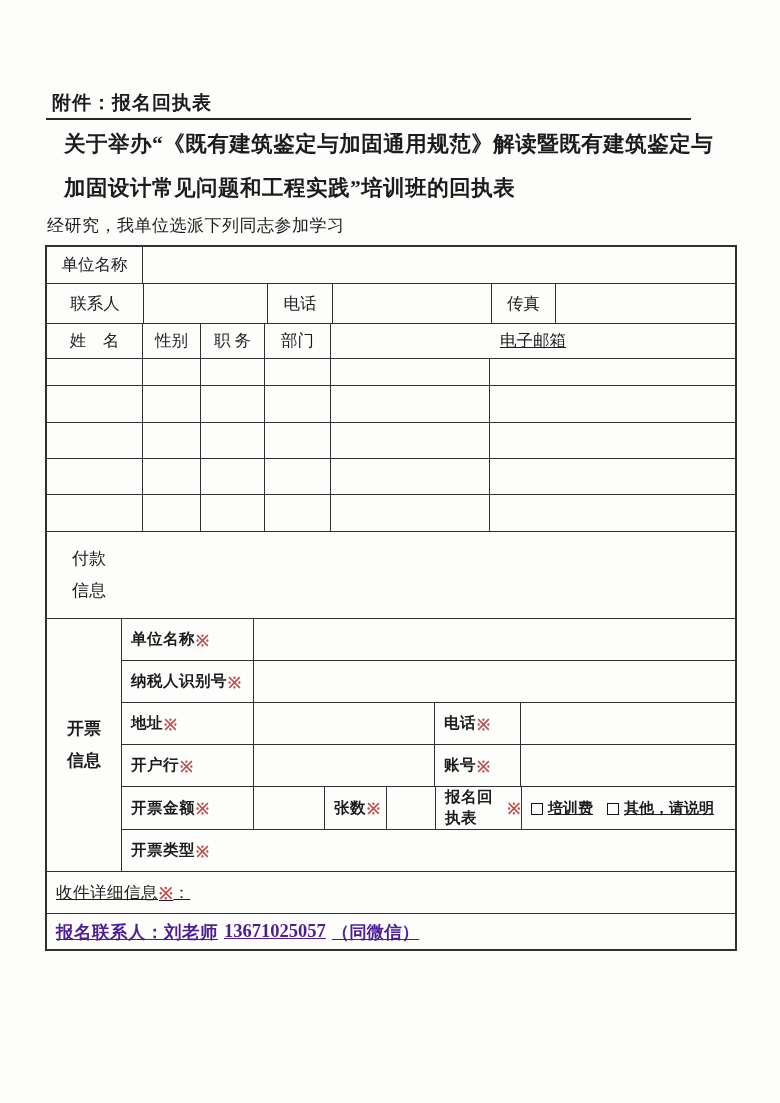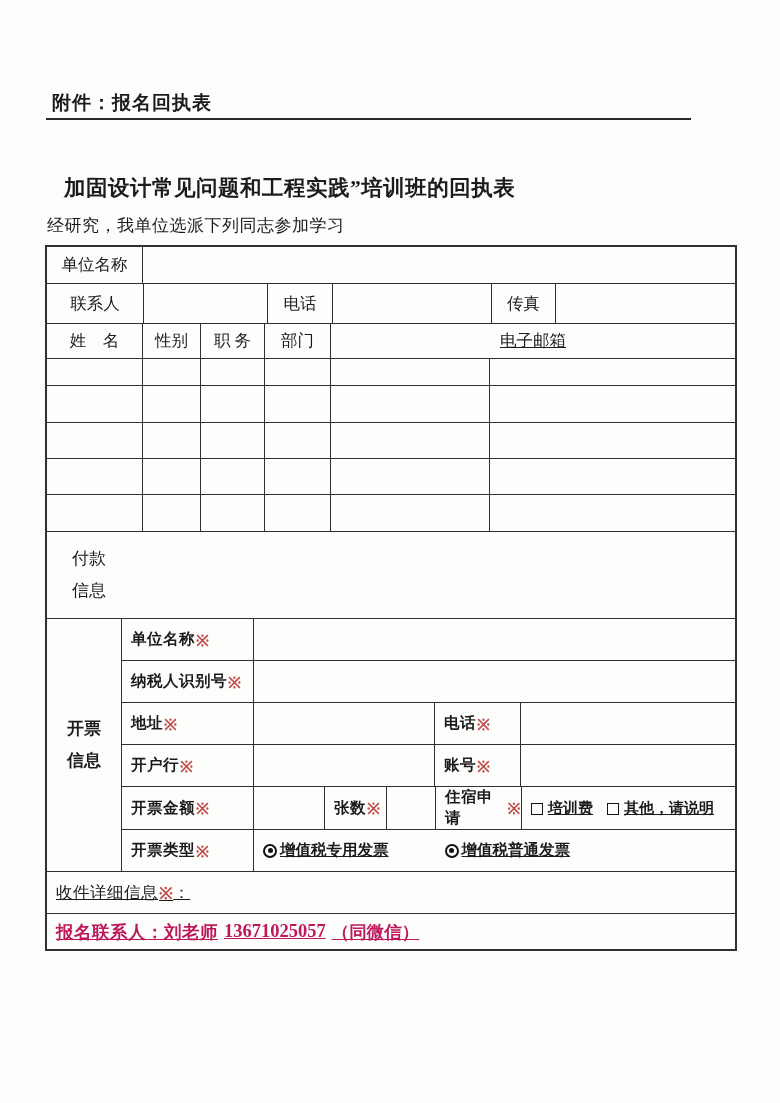--- a/index.html
+++ b/index.html
@@ -63,32 +63,33 @@
     width: 14px; height: 14px; border: 2.6px solid #111; border-radius: 50%;
     margin-right: 3px; flex: none;
   }
   .radio .dot { width: 5px; height: 5px; background: #111; border-radius: 50%; }
   .radiogroup { display: inline-flex; align-items: center; font-size: 15.5px; font-weight: 600; white-space: nowrap; }
 
   .fullrow-text { font-size: 16.5px; letter-spacing: 0.5px; }
   .lodging-row { font-family: "Liberation Serif", serif; }
   .lodging-row .cbgroup { font-family: "Liberation Serif", serif; font-weight: 500; font-size: 16px; }
 
-  .footer-row { color: #be185d; }
+  .footer-row { color: #4c1d95; }
   .footer-label { font-weight: 700; font-size: 17.5px; letter-spacing: 0.5px; }
   .footer-phone { font-family: "Liberation Serif", serif; font-weight: 700; font-size: 18.5px; margin: 0 6px; }
   .footer-note { font-weight: 700; font-size: 17.5px; }
 </style>
 </head>
 <body>
 
 <div class="page">
 
   <div class="attachment-title">附件：报名回执表</div>
   <div class="title-underline"></div>
+  <div class="form-title l1">关于举办“《既有建筑鉴定与加固通用规范》解读暨既有建筑鉴定与</div>
   <div class="form-title l2">加固设计常见问题和工程实践”培训班的回执表</div>
   <div class="intro">经研究，我单位选派下列同志参加学习</div>
 
   <div class="form-table">
 
     <div class="tr" style="height:37px">
       <div class="td lblserif" style="width:96px">单位名称</div>
       <div class="td grow"></div>
     </div>
 
@@ -211,54 +212,40 @@
               <span>开票金额</span>
               <span class="req">※</span>
             </div>
           <div class="td" style="width:71px"></div>
           <div class="td left inv-lbl" style="width:62px">
               <span>张数</span>
               <span class="req">※</span>
             </div>
           <div class="td" style="width:49px"></div>
           <div class="td left inv-lbl" style="width:86px">
-              <span>住宿申请</span>
+              <span>报名回执表</span>
               <span class="req">※</span>
             </div>
           <div class="td grow left" style="gap:14px">
             <span class="cbgroup">
                 <span class="cb"></span>
                 <span>培训费</span>
               </span>
             <span class="cbgroup">
                 <span class="cb"></span>
                 <span>其他，请说明</span>
               </span>
           </div>
         </div>
 
         <div class="itr" style="height:43px">
           <div class="td left inv-lbl" style="width:132px">
               <span>开票类型</span>
               <span class="req">※</span>
             </div>
-          <div class="td grow left" style="gap:56px">
-            <span class="radiogroup">
-                <span class="radio">
-                  <span class="dot"></span>
-                </span>
-                <span>增值税专用发票</span>
-              </span>
-            <span class="radiogroup">
-                <span class="radio">
-                  <span class="dot"></span>
-                </span>
-                <span>增值税普通发票</span>
-              </span>
-          </div>
         </div>
 
       </div>
     </div>
 
     <div class="tr" style="height:42px">
       <div class="td grow left fullrow-text lblserif">
         <span>收件详细信息</span>
           <span class="req">※</span>
           <span>：</span>

